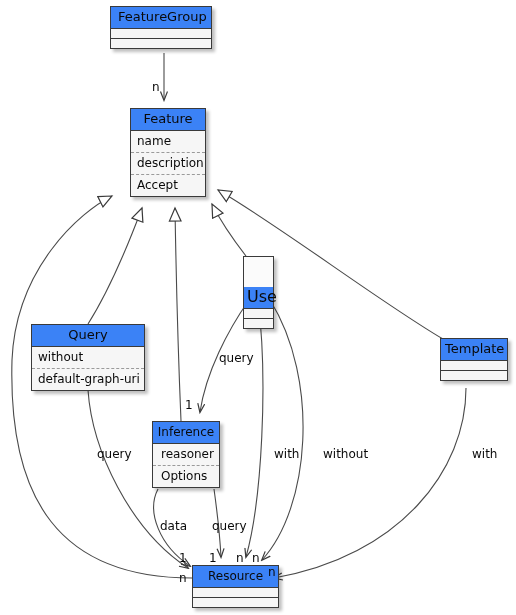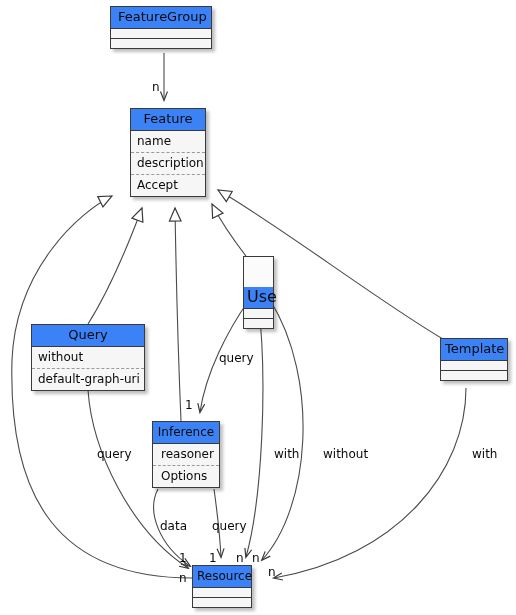--- a/index.html
+++ b/index.html
@@ -162,21 +162,21 @@
 </div>
 
 <div class="uml-box" style="left:152px; top:421px; width:68px;">
   <div class="uml-title" style="padding:0 4px; font-size:12px;">Inference</div>
   <div class="uml-attrs">
     <div class="uml-attr" style="padding-left:8px;">reasoner</div>
     <div class="uml-attr" style="padding-left:8px;">Options</div>
   </div>
 </div>
 
-<div class="uml-box" style="left:192px; top:565px; width:60px;">
+<div class="uml-box" style="left:192px; top:565px; width:87px;">
   <div class="uml-title" style="padding:0 4px; font-size:12px;">Resource</div>
   <div class="uml-attrs">
     <div class="uml-empty"></div>
     <div class="uml-empty"></div>
   </div>
 </div>
 
 <div class="mult-label" style="left:152px; top:80px;">n</div>
 <div class="edge-label" style="left:219px; top:351px;">query</div>
 <div class="mult-label" style="left:185px; top:398px;">1</div>

